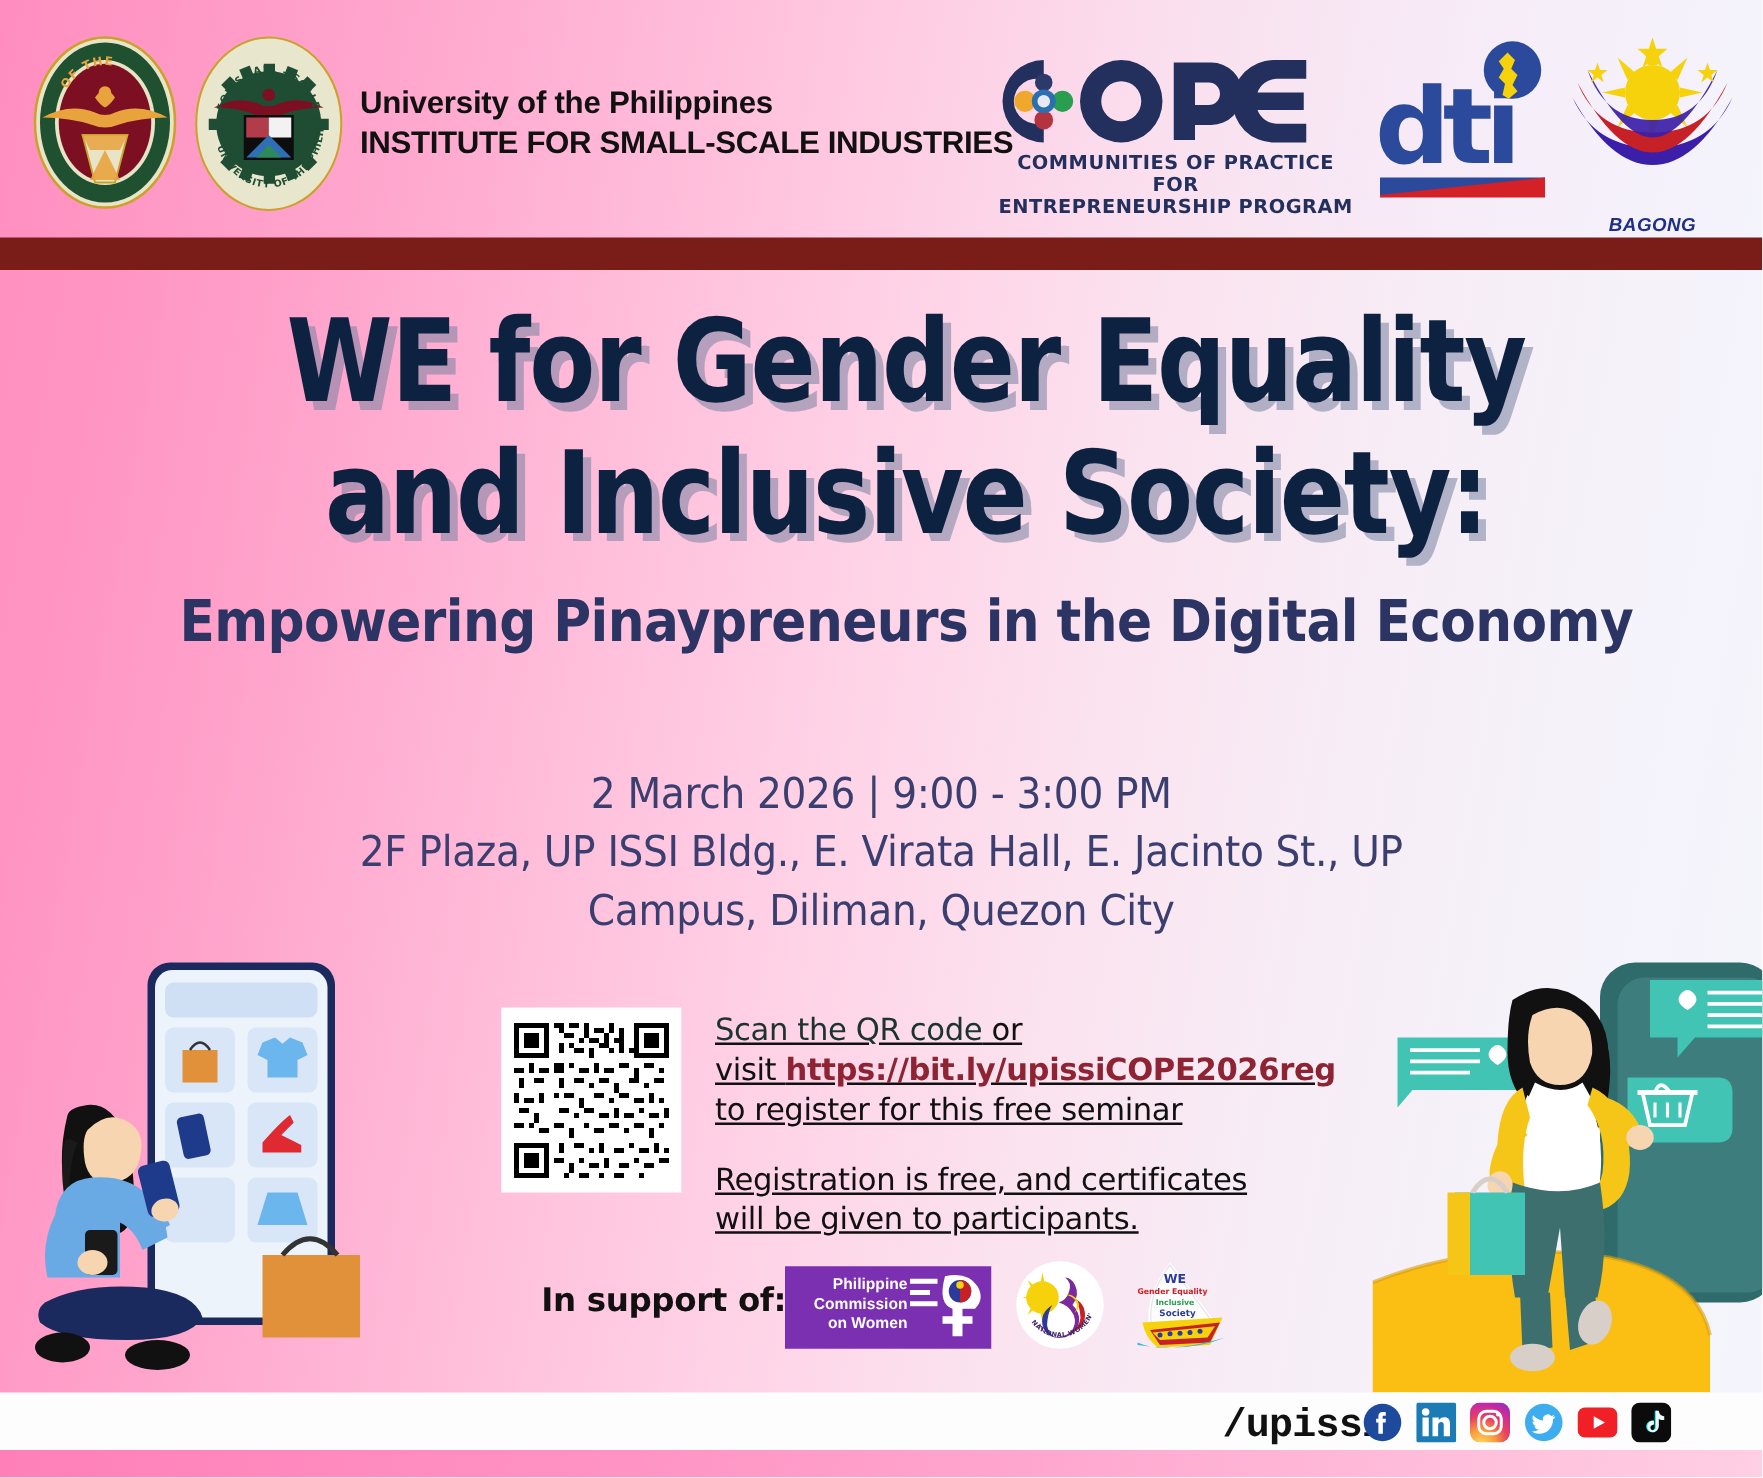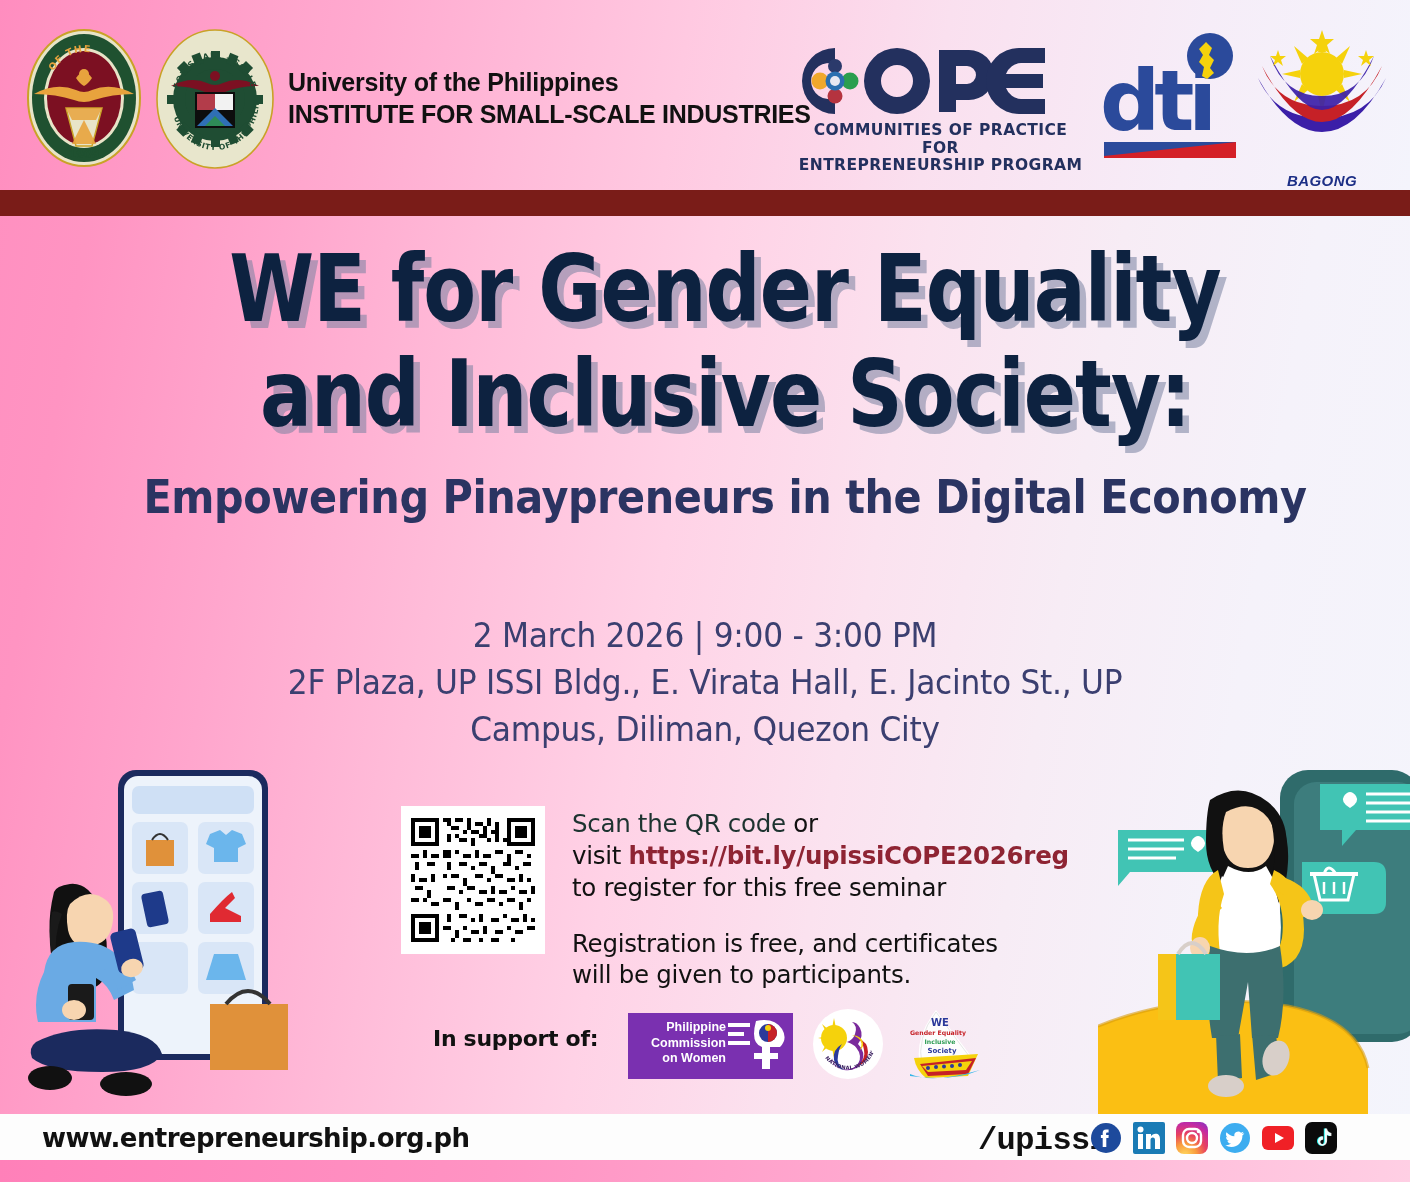--- a/index.html
+++ b/index.html
@@ -87,31 +87,31 @@
 
   
   .qr-card{
     position:absolute;left:401px;top:806px;width:144px;height:148px;
     background:#fff;padding:6px;box-sizing:border-box;
   }
   .qr-card svg{display:block;width:100%;height:100%;}
   .reg-text{
     position:absolute;left:572px;top:808px;width:520px;
     font-size:24.5px;color:#111;line-height:1.3;
-    font-family:"DejaVu Sans", sans-serif;letter-spacing:-.3px;
+    font-family:"DejaVu Sans", sans-serif;letter-spacing:-.3px;text-decoration:underline;
   }
   .reg-text .dark{color:#1d3330;}
   .reg-text .url{color:#8e2433;font-weight:bold;}
   .reg-text p{margin:0;}
   .reg-gap{height:24px;}
 
   
   .support-label{
     position:absolute;left:433px;top:1026px;
-    font-size:22px;font-weight:bold;color:#111;letter-spacing:-.3px;
+    font-size:26px;font-weight:bold;color:#111;letter-spacing:-.3px;
     font-family:"DejaVu Sans", sans-serif;
   }
   .pcw-logo{
     position:absolute;left:628px;top:1013px;width:165px;height:66px;
     background:#7a30b0;
   }
   .pcw-text{
     position:absolute;left:10px;top:7px;width:88px;
     color:#fff;font-size:12.5px;font-weight:bold;line-height:1.25;text-align:right;
   }
@@ -561,21 +561,20 @@
     <ellipse cx="102" cy="190" rx="10" ry="11" fill="#f7d5b0"></ellipse>
     <path d="M66 196 h56 v66 h-56Z" fill="#41c4b4"></path>
     <path d="M60 196 h18 v66 h-18Z" fill="#f5c518"></path>
     <path d="M80 196 q14-22 28 0" fill="none" stroke="#d8cfc9" stroke-width="4"></path>
 
     <path d="M180 118 q26 6 34 26 q4 10 -4 14 q-10 4 -14-6 q-6-16 -20-20Z" fill="#f5c518"></path>
     <ellipse cx="214" cy="152" rx="11" ry="10" fill="#f7d5b0"></ellipse>
   </svg>
 
   <div class="footer"></div>
-  <div class="footer-url">www.entrepreneurship.org.ph</div>
   <div class="footer-handle">/upissi</div>
   <div class="socials">
     <svg class="soc" viewBox="0 0 32 32">
       <circle cx="16" cy="16" r="15" fill="#1d4a9c"></circle>
       <path d="M18.5 16h-2.2v9h-3.6v-9h-1.8v-3h1.8v-2.1c0-2 .9-3.4 3.4-3.4h2.5v3h-1.6c-.6 0-.9.3-.9.9V13h2.6z" fill="#fff"></path>
     </svg>
     <svg class="soc" viewBox="0 0 32 32">
       <rect width="32" height="32" rx="2" fill="#1a7bb5"></rect>
       <rect x="5" y="12" width="5" height="15" fill="#fff"></rect>
       <circle cx="7.5" cy="7.5" r="3" fill="#fff"></circle>

